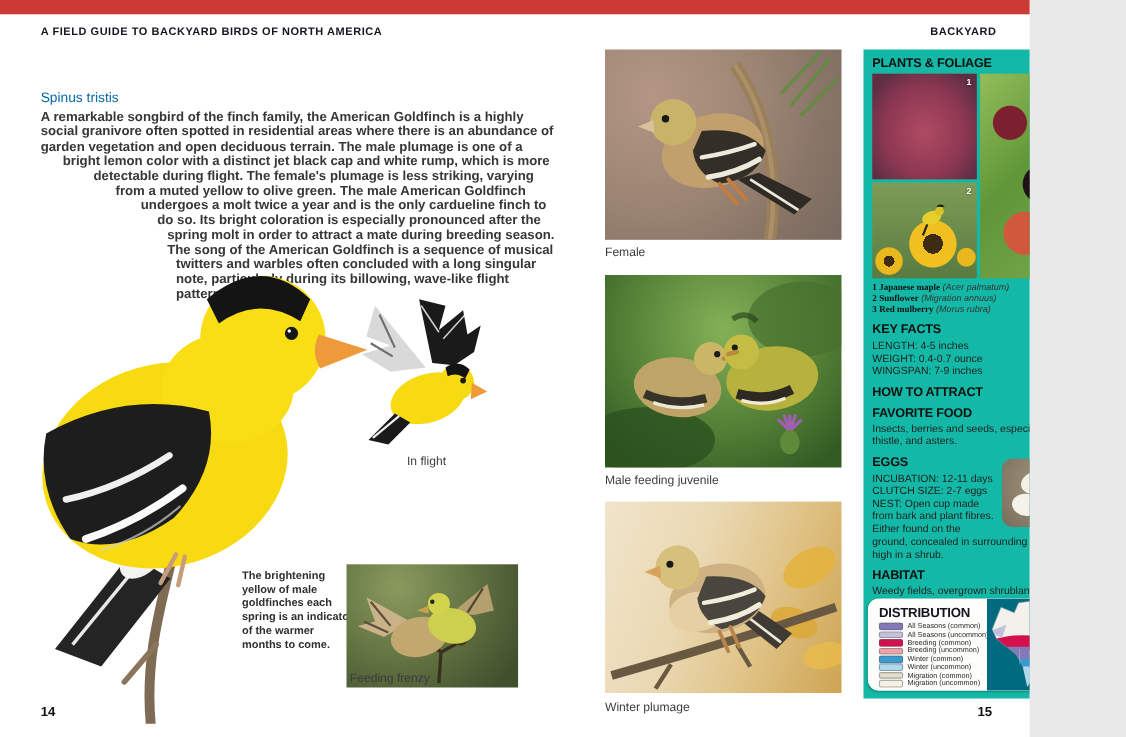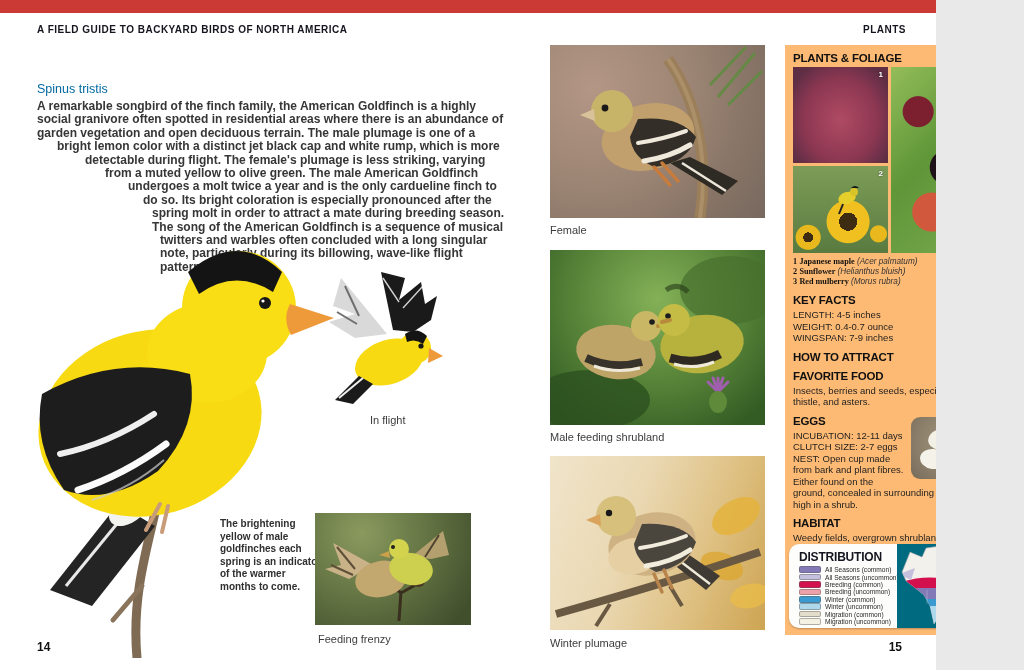--- a/index.html
+++ b/index.html
@@ -25,21 +25,21 @@
   .s8{width:124px;height:40px;}
   
   .cap{font-size:11px;color:#3c3c3c;}
   .sidenote{left:176px;top:518px;width:104px;font-size:10px;line-height:12.5px;
             font-weight:bold;color:#2f2f2f;margin-left:44px;}
   
   .photo{position:absolute;overflow:hidden;}
   
   .midcap{left:550px;}
   
-  #sidebar{left:785px;top:45px;width:222px;height:590px;background:#fdba74;}
+  #sidebar{left:785px;top:45px;width:222px;height:590px;background:#14b8a6;}
   .sbhead{font-weight:800;font-size:11.5px;letter-spacing:-.2px;color:#101010;margin:7px 0 3px 0;}
   .sbtext{font-size:9.5px;line-height:11.5px;color:#1e1e1e;}
   .sbpad{padding:0 8px;}
   
   #collage{position:relative;width:206px;height:186px;margin:3px 0 4px 0;}
   .pnum{position:absolute;top:3px;right:5px;color:#fff;font-size:8px;font-weight:bold;
         text-shadow:0 0 2px rgba(0,0,0,.6);}
   .plantline{font-size:8.2px;line-height:10px;color:#111;}
   .plantline b{font-family:"Liberation Serif",serif;}
   .plantline i{color:#333;}
@@ -62,21 +62,21 @@
   .pagenum{top:640px;font-size:12px;font-weight:bold;color:#111;}
   .kf{font-size:9.5px;line-height:11.5px;color:#1e1e1e;}
 </style>
 </head>
 <body>
 
 <div id="page">
 
   <div class="abs" id="topbar"></div>
   <div class="abs runhead" id="runhead-left">A FIELD GUIDE TO BACKYARD BIRDS OF NORTH AMERICA</div>
-  <div class="abs runhead" id="runhead-right">PLANTS</div>
+  <div class="abs runhead" id="runhead-right">BACKYARD</div>
 
   <div class="abs" id="sciname">Spinus tristis</div>
 
   <div class="abs" id="intro">
     <span class="stair s0"></span><span class="stair s1"></span><span class="stair s2"></span>
     <span class="stair s3"></span><span class="stair s4"></span><span class="stair s5"></span>
     <span class="stair s6"></span><span class="stair s7"></span><span class="stair s8"></span>
     <span>A remarkable songbird of the finch family, the American Goldfinch is a highly social granivore often spotted in residential areas where there is an abundance of garden vegetation and open deciduous terrain. The male plumage is one of a bright lemon color with a distinct jet black cap and white rump, which is more detectable during flight. The female's plumage is less striking, varying from a muted yellow to olive green. The male American Goldfinch undergoes a molt twice a year and is the only cardueline finch to do so. Its bright coloration is especially pronounced after the spring molt in order to attract a mate during breeding season. The song of the American Goldfinch is a sequence of musical twitters and warbles often concluded with a long singular note, particularly during its billowing, wave-like flight pattern.</span>
   </div>
 
@@ -127,21 +127,21 @@
       <path d="M22,34 L40,56 M16,52 L38,62" stroke="#5d4f38" stroke-width="2"></path>
       <ellipse cx="66" cy="66" rx="26" ry="18" fill="#c2a76f" transform="rotate(-12 66 66)"></ellipse>
       <path d="M96,44 L128,18 L134,42 L116,46 Z" fill="#b4a06e"></path>
       <path d="M124,22 L110,44" stroke="#4f4431" stroke-width="2"></path>
       <ellipse cx="96" cy="56" rx="22" ry="16" fill="#cdd04e" transform="rotate(10 96 56)"></ellipse>
       <circle cx="84" cy="36" r="10" fill="#d3d34e"></circle>
       <circle cx="78" cy="34" r="2" fill="#222"></circle>
       <path d="M74,38 L64,42 L75,45 Z" fill="#caa04a"></path>
     </svg>
   </div>
-  <div class="abs cap" style="left:318px;top:633px;text-align:center;">Feeding frenzy</div>
+  <div class="abs cap" style="left:318px;top:611px;text-align:center;">Feeding frenzy</div>
 
   <div class="photo" style="left:550px;top:45px;width:215px;height:173px;
               background:radial-gradient(circle at 20% 25%,#b49685,#9c8574 45%,#8a7668 70%,#77685e);">
     <svg width="215" height="173" viewBox="0 0 215 173">
       <path d="M205,8 L168,52 M212,26 L178,60 M196,2 L160,40" stroke="#5f8d3f" stroke-width="3" opacity=".85"></path>
       <path d="M150,173 C158,120 150,60 118,14" stroke="#9b7f5b" stroke-width="11" fill="none"></path>
       <path d="M150,173 C158,120 150,60 118,14" stroke="#b59a72" stroke-width="4" fill="none" opacity=".6"></path>
       <path d="M120,118 L172,150 L188,136 L140,112 Z" fill="#2e2a24"></path>
       <path d="M176,146 L132,118" stroke="#ece7da" stroke-width="2.5"></path>
       <ellipse cx="98" cy="92" rx="47" ry="33" fill="#c2a06d" transform="rotate(-14 98 92)"></ellipse>
@@ -173,21 +173,21 @@
       <path d="M108,76 L120,72" stroke="#b98a3c" stroke-width="4" stroke-linecap="round"></path>
       <ellipse cx="152" cy="94" rx="42" ry="29" fill="#b7b13e" transform="rotate(-8 152 94)"></ellipse>
       <path d="M170,104 Q146,116 120,108" stroke="#2e2a22" stroke-width="9" fill="none"></path>
       <path d="M164,112 Q144,120 124,114" stroke="#f0ead8" stroke-width="3" fill="none"></path>
       <circle cx="124" cy="70" r="16" fill="#c4bc45"></circle>
       <circle cx="118" cy="66" r="2.8" fill="#1c1c1c"></circle>
       <path d="M112,72 L120,70" stroke="#b98a3c" stroke-width="4" stroke-linecap="round"></path>
       <path d="M116,40 Q128,32 138,42" stroke="#243a18" stroke-width="5" fill="none" opacity=".6"></path>
     </svg>
   </div>
-  <div class="abs cap midcap" style="top:431px;">Male feeding shrubland</div>
+  <div class="abs cap midcap" style="top:431px;">Male feeding juvenile</div>
 
   <div class="photo" style="left:550px;top:456px;width:215px;height:174px;
               background:linear-gradient(110deg,#f0e4ca,#ead8b2 38%,#ddbe7e 72%,#cda452);">
     <svg width="215" height="174" viewBox="0 0 215 174">
       <ellipse cx="186" cy="60" rx="26" ry="16" fill="#e4b33c" opacity=".85" transform="rotate(-30 186 60)"></ellipse>
       <ellipse cx="172" cy="110" rx="22" ry="13" fill="#dca833" opacity=".8" transform="rotate(20 172 110)"></ellipse>
       <ellipse cx="200" cy="140" rx="20" ry="12" fill="#e8bc4a" opacity=".8" transform="rotate(-12 200 140)"></ellipse>
       <path d="M6,158 C70,140 150,116 210,96" stroke="#6a5942" stroke-width="8" fill="none"></path>
       <path d="M60,148 L46,170 M120,130 L132,150" stroke="#6a5942" stroke-width="4" fill="none"></path>
       <path d="M118,104 L156,134 L170,120 L132,94 Z" fill="#3f3a33"></path>
@@ -234,21 +234,21 @@
                                linear-gradient(135deg,#93bd59,#5f9638 45%,#7aa94f);">
           <span class="pnum">3</span>
         </div>
       </div>
 
       <div class="plantline">
         <b>1</b>&nbsp;<b>Japanese maple</b>
         <i>(Acer palmatum)</i></div>
       <div class="plantline">
         <b>2</b>&nbsp;<b>Sunflower</b>
-        <i>(Helianthus bluish)</i></div>
+        <i>(Migration annuus)</i></div>
       <div class="plantline">
         <b>3</b>&nbsp;<b>Red mulberry</b>
         <i>(Morus rubra)</i></div>
 
       <div class="sbhead">KEY FACTS</div>
       <div class="kf">LENGTH: 4-5 inches</div>
       <div class="kf">WEIGHT: 0.4-0.7 ounce</div>
       <div class="kf">WINGSPAN: 7-9 inches</div>
 
       <div class="sbhead">HOW TO ATTRACT</div>

